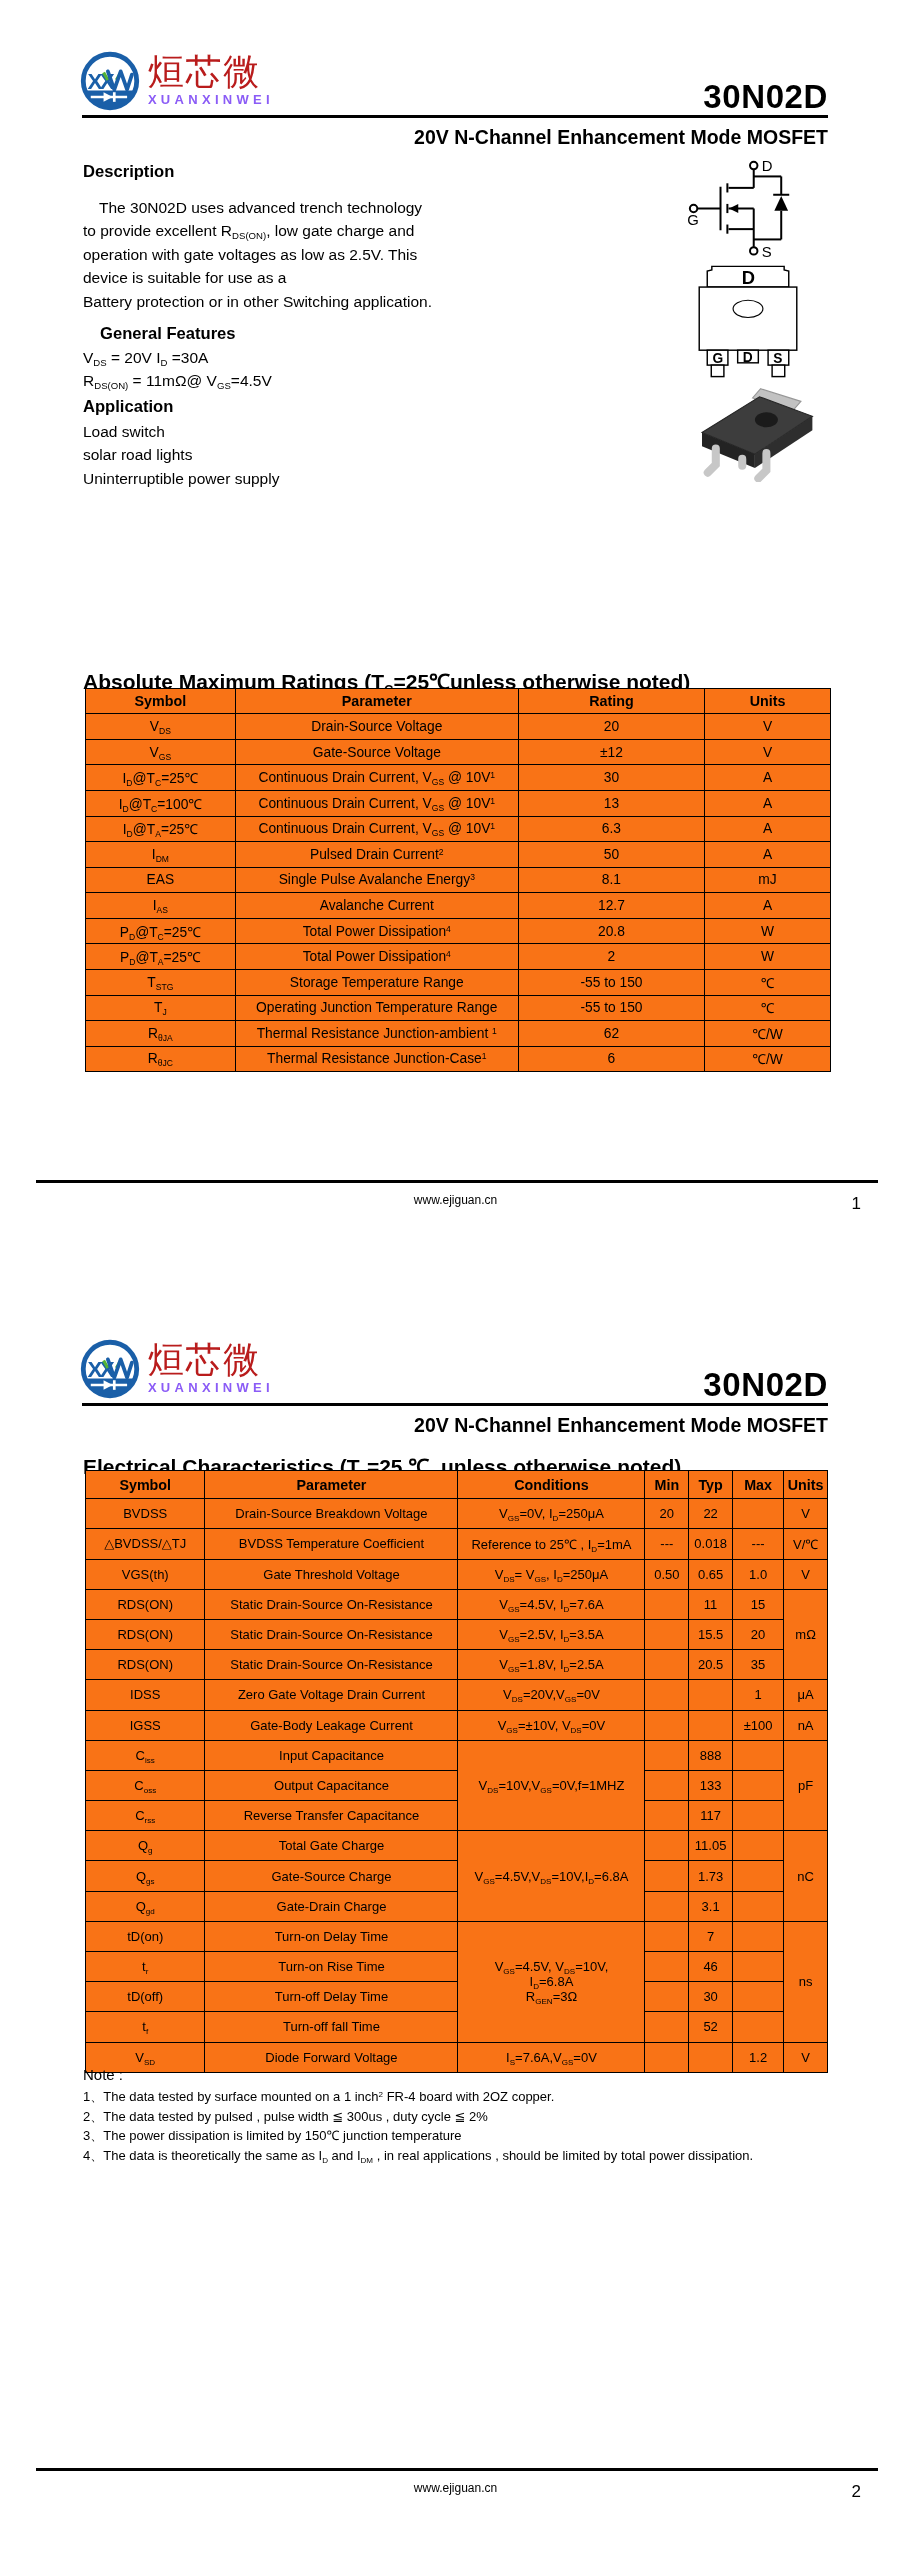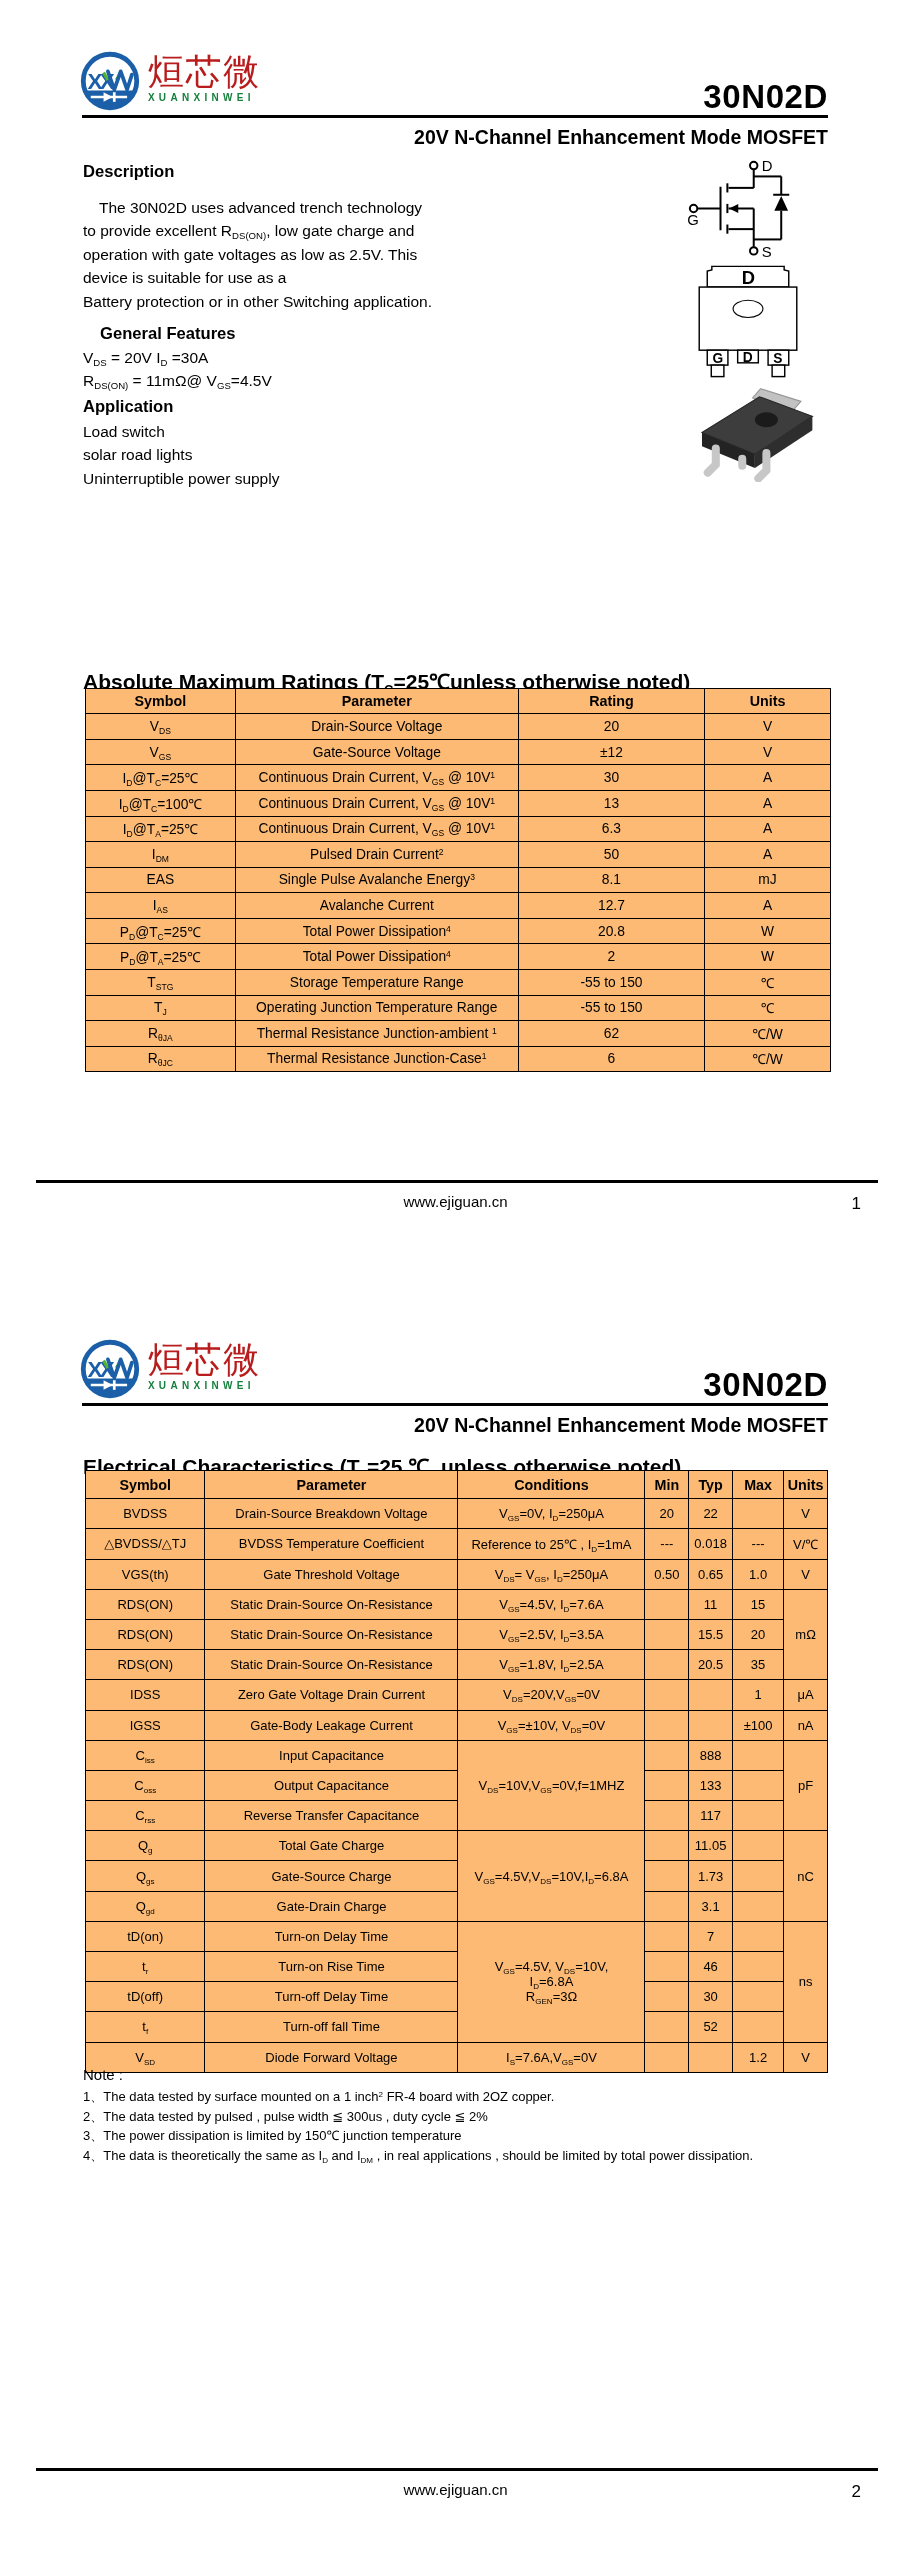--- a/index.html
+++ b/index.html
@@ -4,61 +4,61 @@
 <style>
   html,body{margin:0;padding:0;background:#ffffff;}
   body{width:911px;height:2576px;font-family:"Liberation Sans",sans-serif;color:#000;position:relative;}
   .page{position:relative;width:911px;height:1288px;background:#fff;overflow:hidden;}
 
   
   .logo{position:absolute;left:79px;top:50px;display:flex;align-items:flex-start;}
   .logo svg{width:62px;height:62px;display:block;}
   .logo-text{margin-left:6.9px;padding-top:3.4px;}
   .logo-cn{font-size:36px;font-weight:normal;letter-spacing:1.7px;line-height:37px;color:#b91c1c;}
-  .logo-en{font-size:10px;font-weight:600;letter-spacing:4.3px;color:#15803d;margin-top:1.7px;}
+  .logo-en{font-size:13px;font-weight:600;letter-spacing:4.3px;color:#8b5cf6;margin-top:1.7px;}
   .partnum{position:absolute;top:78px;right:83px;font-size:33px;font-weight:bold;letter-spacing:0.6px;}
   .header-rule{position:absolute;left:82px;right:83px;top:115px;height:3.4px;background:#000;}
   .subtitle{position:absolute;top:126px;right:83px;font-size:19.5px;font-weight:bold;}
 
   
   .leftcol{position:absolute;left:83px;top:162px;width:419px;}
   .sec-head{font-size:16.6px;font-weight:bold;margin:0;}
   .desc-head{margin-bottom:13.8px;}
   .body-line{font-size:15.5px;line-height:23.5px;white-space:nowrap;}
   .indent{padding-left:16px;}
   .gf-head{margin-top:10.3px;margin-bottom:2.3px;margin-left:17px;}
   .app-head{margin-top:4.6px;margin-bottom:2.3px;}
 
   
   .rightcol{position:absolute;left:659px;top:159px;width:178px;display:flex;flex-direction:column;align-items:center;gap:5.7px;}
   .fig{display:block;}
 
   
   .tbl-title{position:absolute;left:83px;font-size:21px;font-weight:bold;}
   .amr-title{top:667px;}
-  table.datatbl{position:absolute;left:85px;border-collapse:collapse;table-layout:fixed;background:#fdba74;border:1.7px solid #000;}
+  table.datatbl{position:absolute;left:85px;border-collapse:collapse;table-layout:fixed;background:#f97316;border:1.7px solid #000;}
   table.datatbl th,table.datatbl td{border-left:1.1px solid #000;border-right:1.1px solid #000;border-top:1.7px solid #000;border-bottom:1.7px solid #000;text-align:center;vertical-align:middle;padding:1.1px 2.3px;overflow:hidden;}
   .t-amr{top:688px;width:746px;}
   .t-amr th{font-size:14.3px;height:22px;}
   .t-amr td{font-size:13.8px;height:22.4px;}
   .t-ec{top:182px;width:743px;}
   .t-ec th{font-size:14.3px;height:25px;}
   .t-ec td{font-size:13px;height:27px;}
   sub{font-size:0.62em;vertical-align:-0.35em;line-height:0;}
   sup{font-size:0.62em;vertical-align:0.45em;line-height:0;}
 
   
   .ec-title{top:164px;}
   .note-head{position:absolute;left:83px;top:778px;font-size:15px;font-weight:normal;}
   .notes{position:absolute;left:83px;top:799px;width:757px;}
   .note-line{font-size:13px;line-height:19.5px;white-space:nowrap;}
 
   
   .footer-rule{position:absolute;left:36px;right:33px;top:1180px;height:2.9px;background:#000;}
-  .footer-url{position:absolute;left:0;right:0;top:1193px;text-align:center;font-size:15px;}
+  .footer-url{position:absolute;left:0;right:0;top:1193px;text-align:center;font-size:12px;}
   .footer-page{position:absolute;right:50px;top:1194px;font-size:17px;}
 </style>
 </head>
 <body>
 
 <div class="page">
 
   <div class="logo">
     <svg viewBox="0 0 116 116">
       <circle cx="58" cy="58" r="50" fill="#ffffff" stroke="#1a5fa8" stroke-width="9"></circle>

